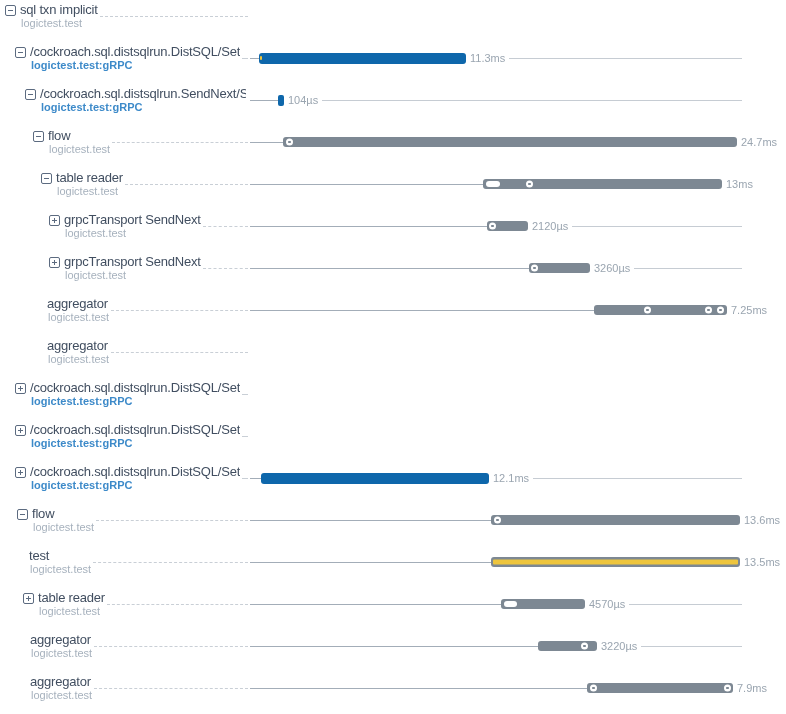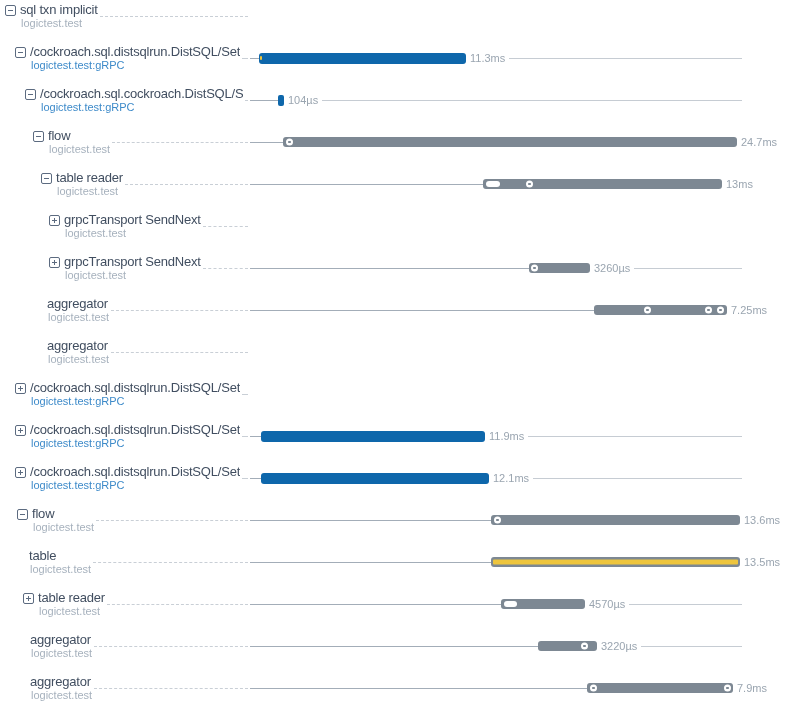--- a/index.html
+++ b/index.html
@@ -36,21 +36,21 @@
     display:flex;flex-direction:column;
   }
   .title{
     font-size:13px;line-height:14px;color:#414e60;
     letter-spacing:-0.2px;white-space:nowrap;cursor:pointer;
   }
   .subtitle{
     font-size:11px;line-height:12px;color:#a6b1bd;
     padding-left:1px;white-space:nowrap;
   }
-  .subtitle.grpc{color:#3d8ac9;}
+  .subtitle.grpc{color:#3d8ac9;font-weight:bold;}
   .dash{
     flex:1 1 0;min-width:0;height:13px;margin:0 2px;
     border-bottom:1px dashed var(--dash-line);
   }
   .tl{
     position:absolute;left:250px;right:0;top:10px;height:12px;
     display:flex;align-items:center;
   }
   .connector{flex:0 0 auto;height:1px;background:var(--conn-line);}
   .bar{
@@ -116,21 +116,21 @@
       <span class="duration">11.3ms</span>
       <span class="trailing"></span>
     </div>
   </div>
 
   <div class="row">
     <div class="left">
       <span class="indent" style="width: 25px;"></span>
       <span class="toggle minus"></span>
       <span class="labelcol">
-        <span class="title">/cockroach.sql.cockroach.DistSQL/S</span>
+        <span class="title">/cockroach.sql.distsqlrun.SendNext/S</span>
         <span class="subtitle grpc">logictest.test:gRPC</span>
       </span>
       <span class="dash"></span>
     </div>
     <div class="tl">
       <span class="connector" style="width: 28px;"></span>
       <span class="bar blue" style="width: 6px; border-radius: 2px;"></span>
       <span class="duration">104µs</span>
       <span class="trailing"></span>
     </div>
@@ -179,20 +179,28 @@
 
   <div class="row">
     <div class="left">
       <span class="indent" style="width: 49px;"></span>
       <span class="toggle plus"></span>
       <span class="labelcol">
         <span class="title">grpcTransport SendNext</span>
         <span class="subtitle">logictest.test</span>
       </span>
       <span class="dash"></span>
+    </div>
+    <div class="tl">
+      <span class="connector" style="width: 237px;"></span>
+      <span class="bar gray" style="width: 41px;">
+          <span class="m-dot" style="left: 2px;"></span>
+        </span>
+      <span class="duration">2120µs</span>
+      <span class="trailing"></span>
     </div>
   </div>
 
   <div class="row">
     <div class="left">
       <span class="indent" style="width: 49px;"></span>
       <span class="toggle plus"></span>
       <span class="labelcol">
         <span class="title">grpcTransport SendNext</span>
         <span class="subtitle">logictest.test</span>
@@ -258,26 +266,20 @@
   <div class="row">
     <div class="left">
       <span class="indent" style="width: 15px;"></span>
       <span class="toggle plus"></span>
       <span class="labelcol">
         <span class="title">/cockroach.sql.distsqlrun.DistSQL/Set</span>
         <span class="subtitle grpc">logictest.test:gRPC</span>
       </span>
       <span class="dash"></span>
     </div>
-    <div class="tl">
-      <span class="connector" style="width: 11px;"></span>
-      <span class="bar blue" style="width: 224px;"></span>
-      <span class="duration">11.9ms</span>
-      <span class="trailing"></span>
-    </div>
   </div>
 
   <div class="row">
     <div class="left">
       <span class="indent" style="width: 15px;"></span>
       <span class="toggle plus"></span>
       <span class="labelcol">
         <span class="title">/cockroach.sql.distsqlrun.DistSQL/Set</span>
         <span class="subtitle grpc">logictest.test:gRPC</span>
       </span>
@@ -309,21 +311,21 @@
       <span class="duration">13.6ms</span>
 
     </div>
   </div>
 
   <div class="row">
     <div class="left">
       <span class="indent" style="width: 29px;"></span>
       <span class="toggle none"></span>
       <span class="labelcol">
-        <span class="title">table</span>
+        <span class="title">test</span>
         <span class="subtitle">logictest.test</span>
       </span>
       <span class="dash"></span>
     </div>
     <div class="tl">
       <span class="connector" style="width: 241px;"></span>
       <span class="bar gray" style="width: 249px;">
           <span class="m-stripe" style="height: 5px;"></span>
         </span>
       <span class="duration">13.5ms</span>

